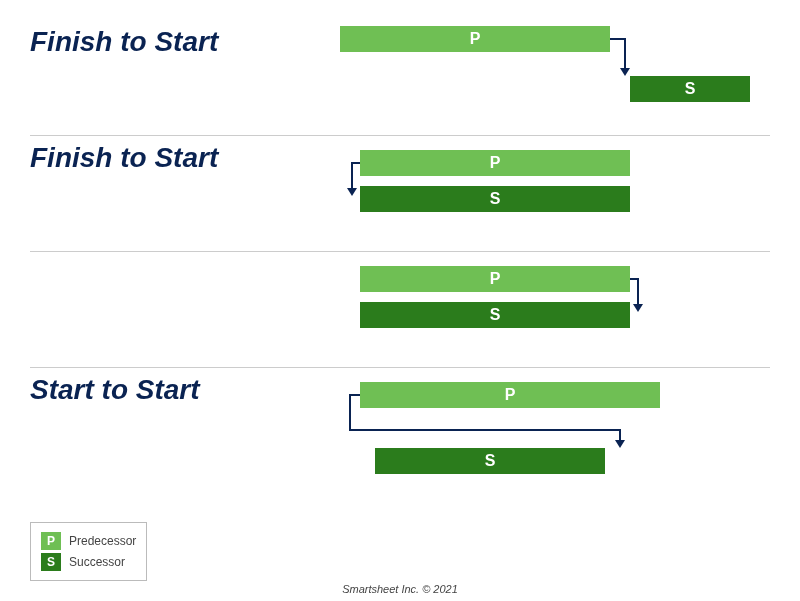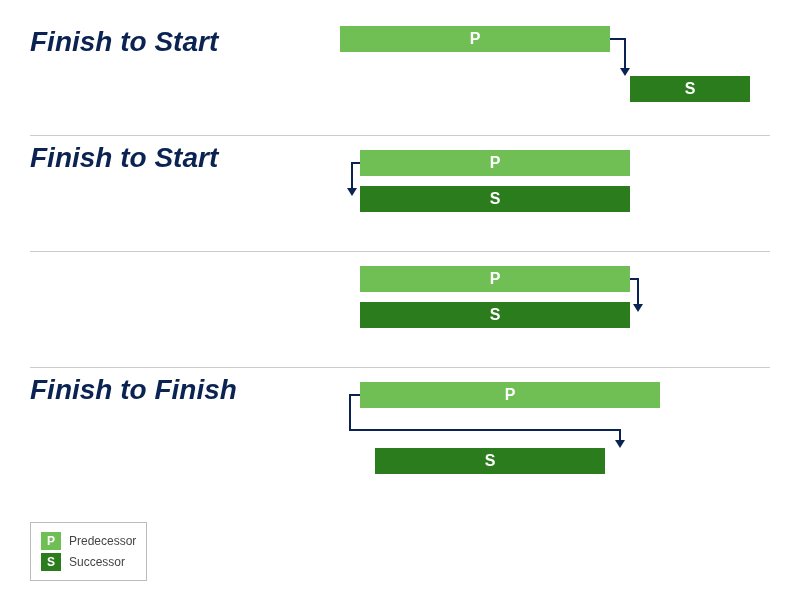--- a/index.html
+++ b/index.html
@@ -75,21 +75,21 @@
       <svg class="arrow" style="left:290px; top:14px;" width="20" height="48">
         <path d="M0 13 L8 13 L8 40"></path>
         <polygon points="8,46 3,38 13,38"></polygon>
       </svg>
     </div>
   </div>
 
   <hr class="divider">
 
   <div class="section" style="height:140px;">
-    <div class="heading">Finish to Finish</div>
+    <div class="heading">Start to Start</div>
     <div class="diagram" style="height:140px;">
       <div class="bar p" style="left:20px; top:14px; width:300px;">
           <span>P</span>
         </div>
       <div class="bar s" style="left:35px; top:80px; width:230px;">
           <span>S</span>
         </div>
       <svg class="arrow" style="left:4px; top:14px;" width="290" height="70">
         <path d="M16 13 L6 13 L6 48 L276 48 L276 60"></path>
         <polygon points="276,66 271,58 281,58"></polygon>
@@ -105,14 +105,15 @@
       <span class="legend-label">Predecessor</span>
     </div>
     <div class="legend-row">
       <div class="legend-swatch s">
           <span>S</span>
         </div>
       <span class="legend-label">Successor</span>
     </div>
   </div>
 
+  <div class="footer">Smartsheet Inc. © 2021</div>
 
 </div>
 
 </body></html>

